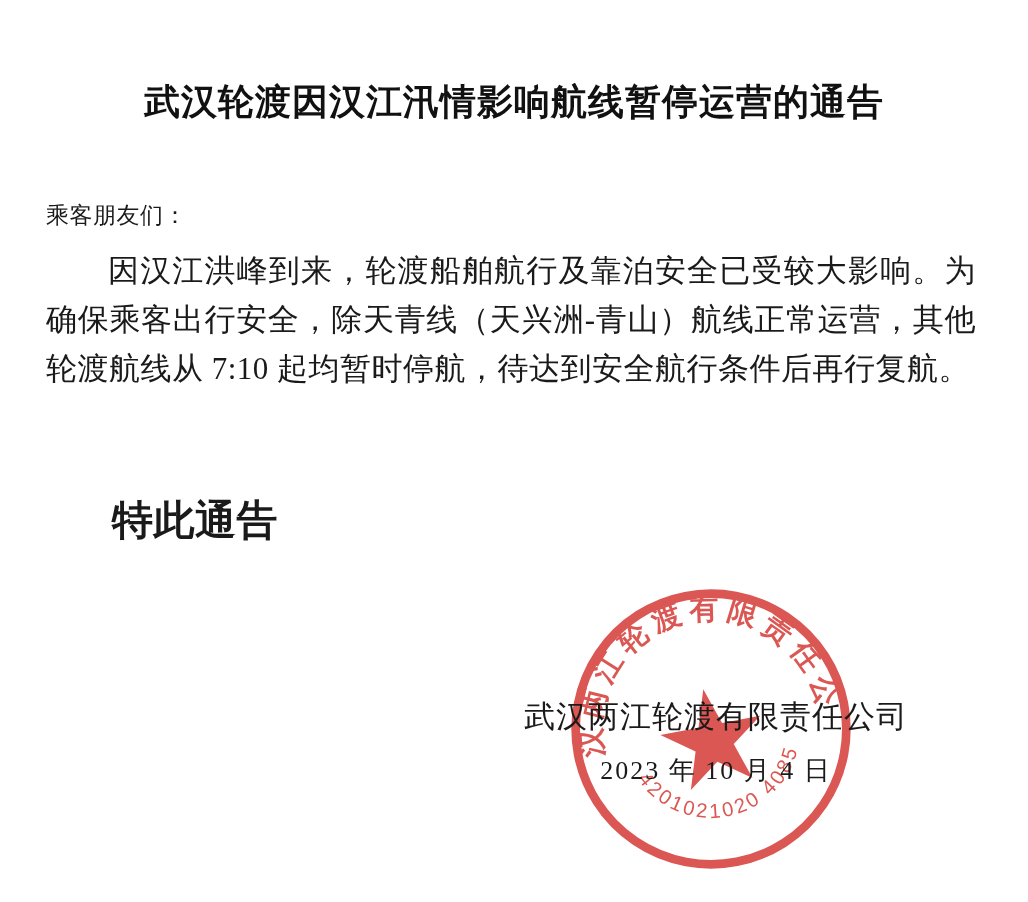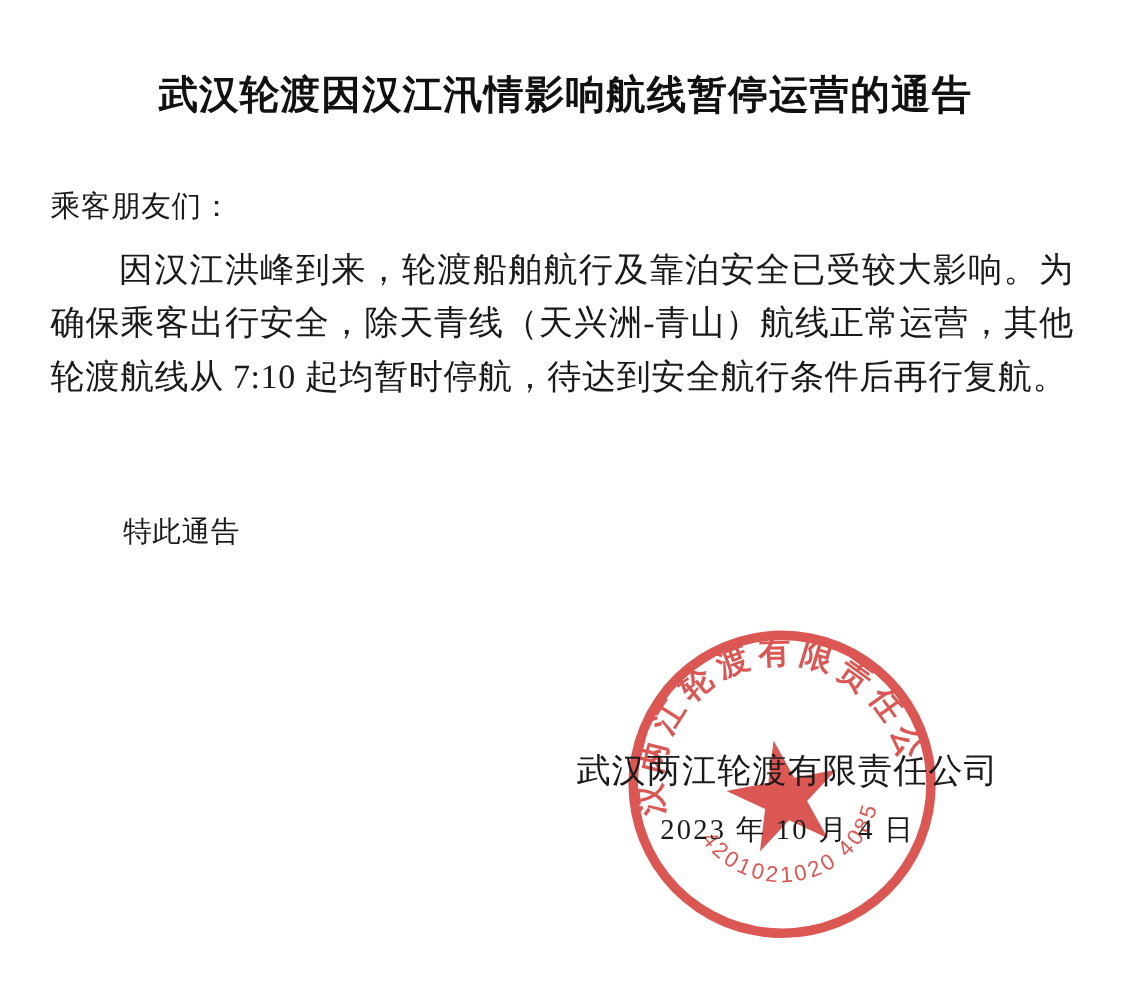--- a/index.html
+++ b/index.html
@@ -18,57 +18,58 @@
 
   .page {
     position: relative;
     width: 1028px;
     height: 902px;
     box-sizing: border-box;
     padding: 0 46px;
   }
 
   .doc-title {
-    margin: 0;
+    margin: 16px;
     padding-top: 62px;
     text-align: center;
     font-size: 36px;
     font-weight: bold;
     letter-spacing: 1px;
     line-height: 1.35;
     color: #111;
   }
 
   .salutation {
     margin: 0;
     padding-top: 56px;
-    font-size: 27px;
+    font-size: 23px;
     line-height: 1.5;
     letter-spacing: 0.5px;
   }
 
   .body-paragraph {
     margin: 0;
     padding-top: 14px;
     font-size: 31px;
     line-height: 1.58;
     text-align: justify;
     text-justify: inter-ideograph;
     text-indent: 2em;
     letter-spacing: 0.5px;
     max-width: 930px;
   }
 
   .closing {
     margin: 0;
     padding-top: 96px;
     padding-left: 66px;
-    font-size: 26px;
+    font-size: 41px;
     line-height: 1.5;
     letter-spacing: 0.5px;
+    font-weight: bold;
   }
 
   .signature-block {
     position: absolute;
     right: 120px;
     top: 678px;
     text-align: center;
     z-index: 3;
   }
 

